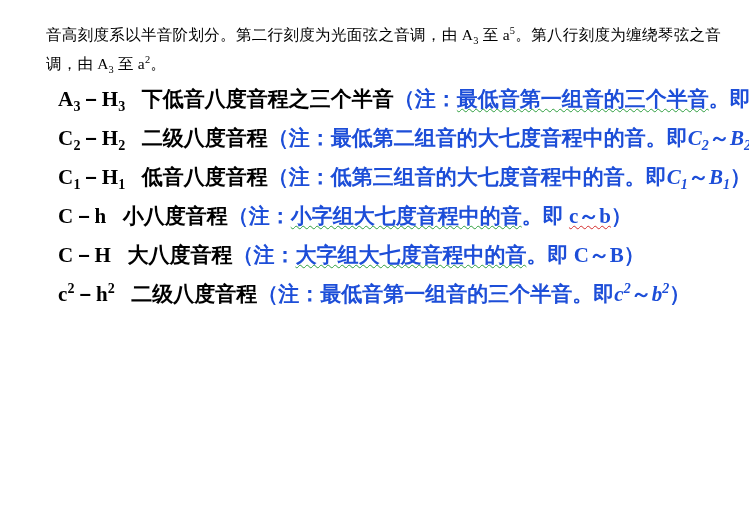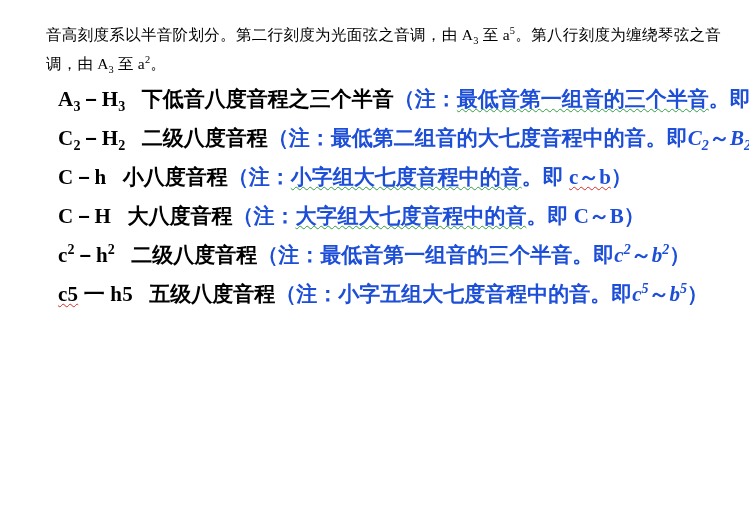--- a/index.html
+++ b/index.html
@@ -87,37 +87,37 @@
   <p class="line">
     <span class="label"><span>A</span><sub>3</sub><span>－</span><span>H</span><sub>3</sub></span>
     <span class="desc">下低音八度音程之三个半音</span><span class="paren">（注：</span><span class="note grammar">最低音第一组音的三个半音</span><span class="note">。即：</span><span class="note nowrap"><span class="ital">A</span><sub class="ital">3</sub><span>～</span><span class="ital">B</span><sub class="ital">3</sub></span><span class="paren">）</span>
   </p>
 
   <p class="line">
     <span class="label"><span>C</span><sub>2</sub><span>－</span><span>H</span><sub>2</sub></span>
     <span class="desc">二级八度音程</span><span class="paren">（注：</span><span class="note">最低第二组音的大七度音程中的音</span><span class="note">。即</span><span class="note nowrap"><span class="ital">C</span><sub class="ital">2</sub><span>～</span><span class="ital">B</span><sub class="ital">2</sub></span><span class="paren">）</span>
   </p>
 
+  <p class="line">
+    <span class="label"><span>C</span><sub>1</sub><span>－</span><span>H</span><sub>1</sub></span>
+    <span class="desc">低音八度音程</span><span class="paren">（注：</span><span class="note">低第三组音的大七度音程中的音</span><span class="note">。即</span><span class="note nowrap"><span class="ital">C</span><sub class="ital">1</sub><span>～</span><span class="ital">B</span><sub class="ital">1</sub></span><span class="paren">）</span>
+  </p>
 
   <p class="line">
     <span class="label"><span>C</span><span>－</span><span>h</span></span>
     <span class="desc">小八度音程</span><span class="paren">（注：</span><span class="note grammar">小字组大七度音程中的音</span><span class="note">。即 </span><span class="note spell">c～b</span><span class="paren">）</span>
   </p>
 
   <p class="line">
     <span class="label"><span>C</span><span>－</span><span>H</span></span>
     <span class="desc">大八度音程</span><span class="paren">（注：</span><span class="note grammar">大字组大七度音程中的音</span><span class="note">。即 C～B</span><span class="paren">）</span>
   </p>
 
 
   <p class="line">
     <span class="label"><span>c</span><sup>2</sup><span>－</span><span>h</span><sup>2</sup></span>
     <span class="desc">二级八度音程</span><span class="paren">（注：</span><span class="note">最低音第一组音的三个半音</span><span class="note">。即</span><span class="note nowrap"><span class="ital">c</span><sup class="ital">2</sup><span>～</span><span class="ital">b</span><sup class="ital">2</sup></span><span class="paren">）</span>
   </p>
 
 
 
-  <p class="line">
-    <span class="label"><span class="spell">c5</span> <span>一</span> <span>h5</span></span>
-    <span class="desc">五级八度音程</span><span class="paren">（注：</span><span class="note">小字五组大七度音程中的音。即</span><span class="note nowrap"><span class="ital">c</span><sup class="ital">5</sup><span>～</span><span class="ital">b</span><sup class="ital">5</sup></span><span class="paren">）</span>
-  </p>
 
 </div>
 
 </body></html>

